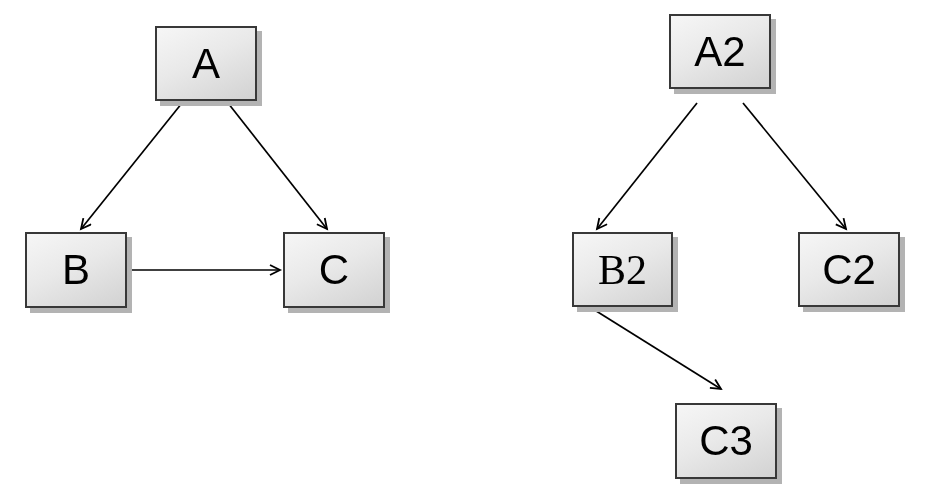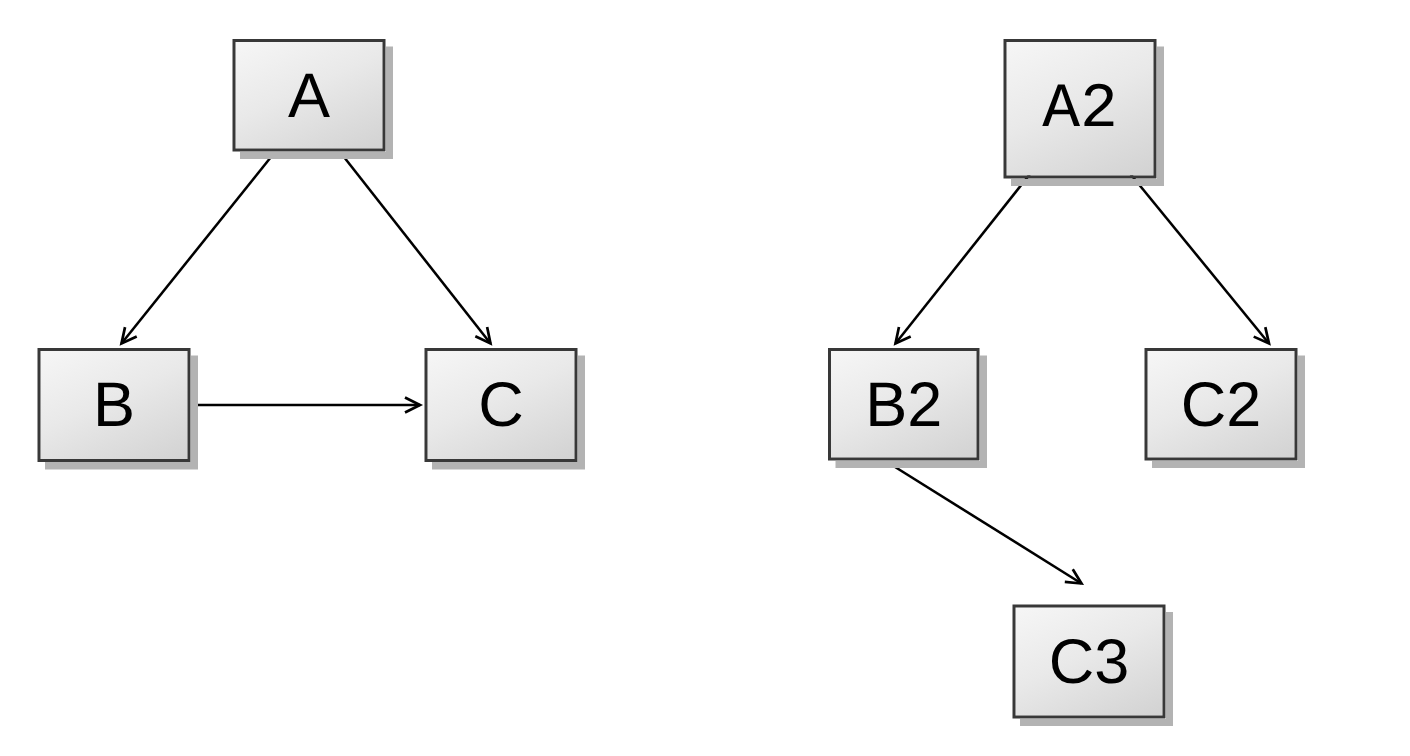--- a/index.html
+++ b/index.html
@@ -64,26 +64,26 @@
   <div class="node" style="left:155px; top:26px;  width:102px; height:75px;">
     <span class="label">A</span>
   </div>
   <div class="node" style="left:25px;  top:232px; width:102px; height:76px;">
     <span class="label">B</span>
   </div>
   <div class="node" style="left:283px; top:232px; width:102px; height:76px;">
     <span class="label">C</span>
   </div>
 
-  <div class="node" style="left:669px; top:26px;  width:102px; height:93px;font-family:Liberation Mono, monospace;">
+  <div class="node" style="left:669px; top:14px;  width:102px; height:75px;">
     <span class="label">A2</span>
   </div>
-  <div class="node" style="left:552px; top:232px; width:101px; height:75px;">
+  <div class="node" style="left:572px; top:232px; width:101px; height:75px;font-family:Liberation Serif, serif;">
     <span class="label">B2</span>
   </div>
-  <div class="node" style="left:763px; top:232px; width:102px; height:75px;">
+  <div class="node" style="left:798px; top:232px; width:102px; height:75px;">
     <span class="label">C2</span>
   </div>
   <div class="node" style="left:675px; top:403px; width:102px; height:76px;">
     <span class="label">C3</span>
   </div>
 
 </div>
 
 </body></html>

